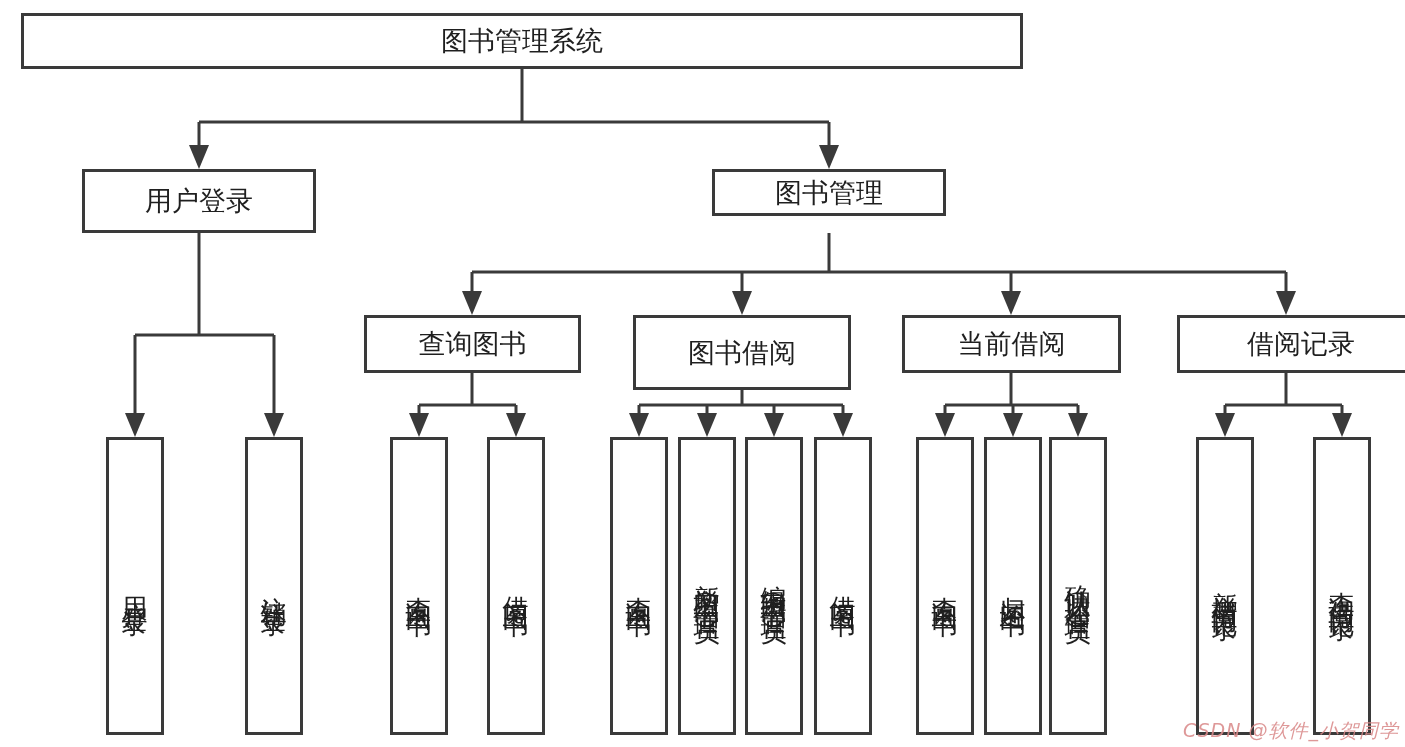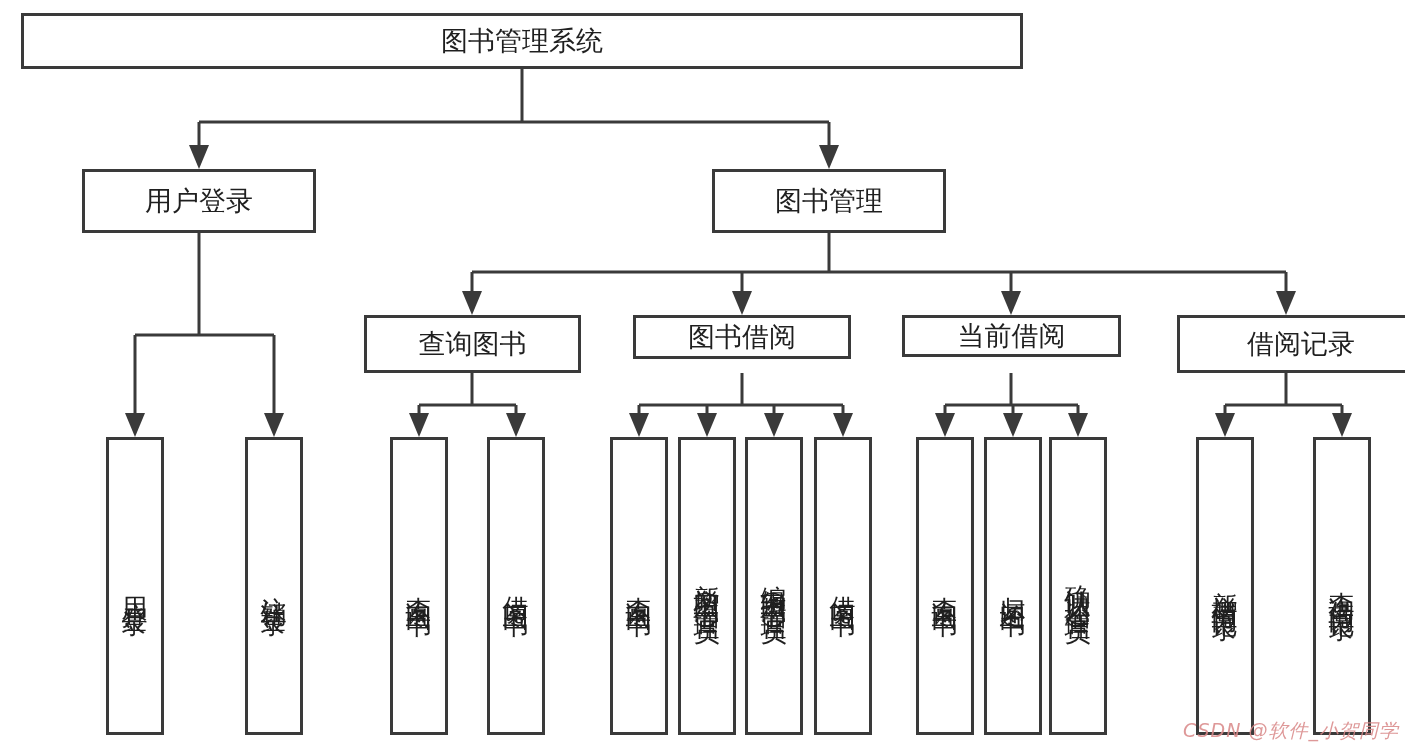--- a/index.html
+++ b/index.html
@@ -60,31 +60,31 @@
     </g>
   </svg>
 
   <div class="box" style="left:21px;top:13px;width:1002px;height:56px">
     <span class="h-label">图书管理系统</span>
   </div>
 
   <div class="box" style="left:82px;top:169px;width:234px;height:64px">
     <span class="h-label">用户登录</span>
   </div>
-  <div class="box" style="left:712px;top:169px;width:234px;height:64px">
+  <div class="box" style="left:712px;top:169px;width:234px;height:47px">
     <span class="h-label">图书管理</span>
   </div>
 
   <div class="box" style="left:364px;top:315px;width:217px;height:58px">
     <span class="h-label">查询图书</span>
   </div>
-  <div class="box" style="left:633px;top:315px;width:218px;height:44px">
+  <div class="box" style="left:633px;top:315px;width:218px;height:75px">
     <span class="h-label">图书借阅</span>
   </div>
-  <div class="box" style="left:902px;top:315px;width:219px;height:42px">
+  <div class="box" style="left:902px;top:315px;width:219px;height:58px">
     <span class="h-label">当前借阅</span>
   </div>
   <div class="box" style="left:1177px;top:315px;width:248px;height:58px">
     <span class="h-label">借阅记录</span>
   </div>
 
   <div class="box leaf" style="left:106px;top:437px;width:58px;height:298px">
     <span class="v-label">用户登录</span>
   </div>
   <div class="box leaf" style="left:245px;top:437px;width:58px;height:298px">

